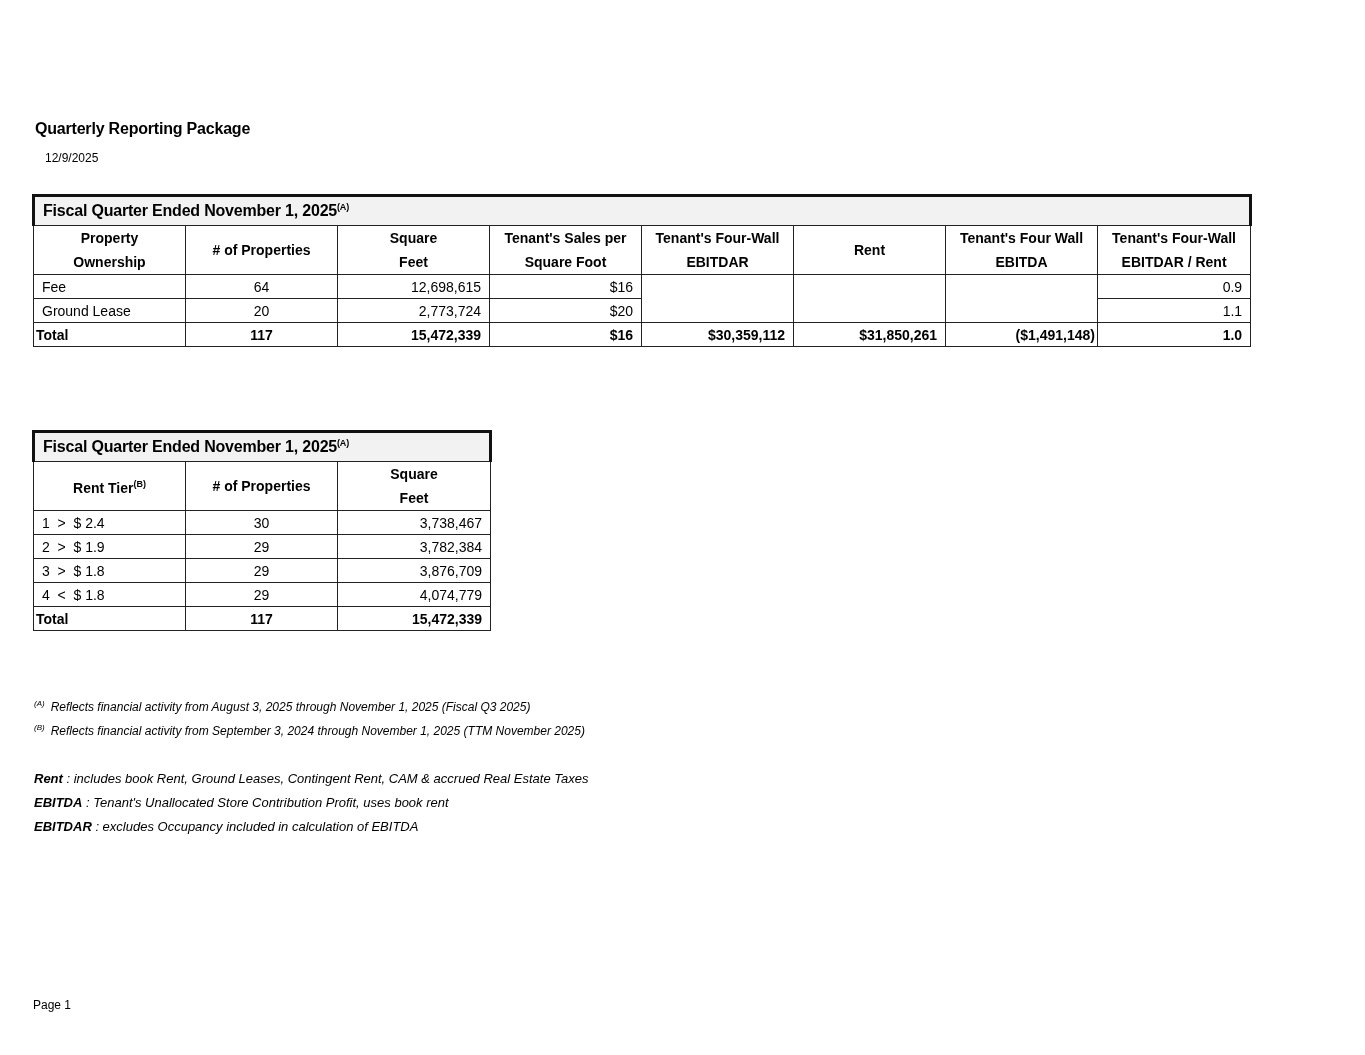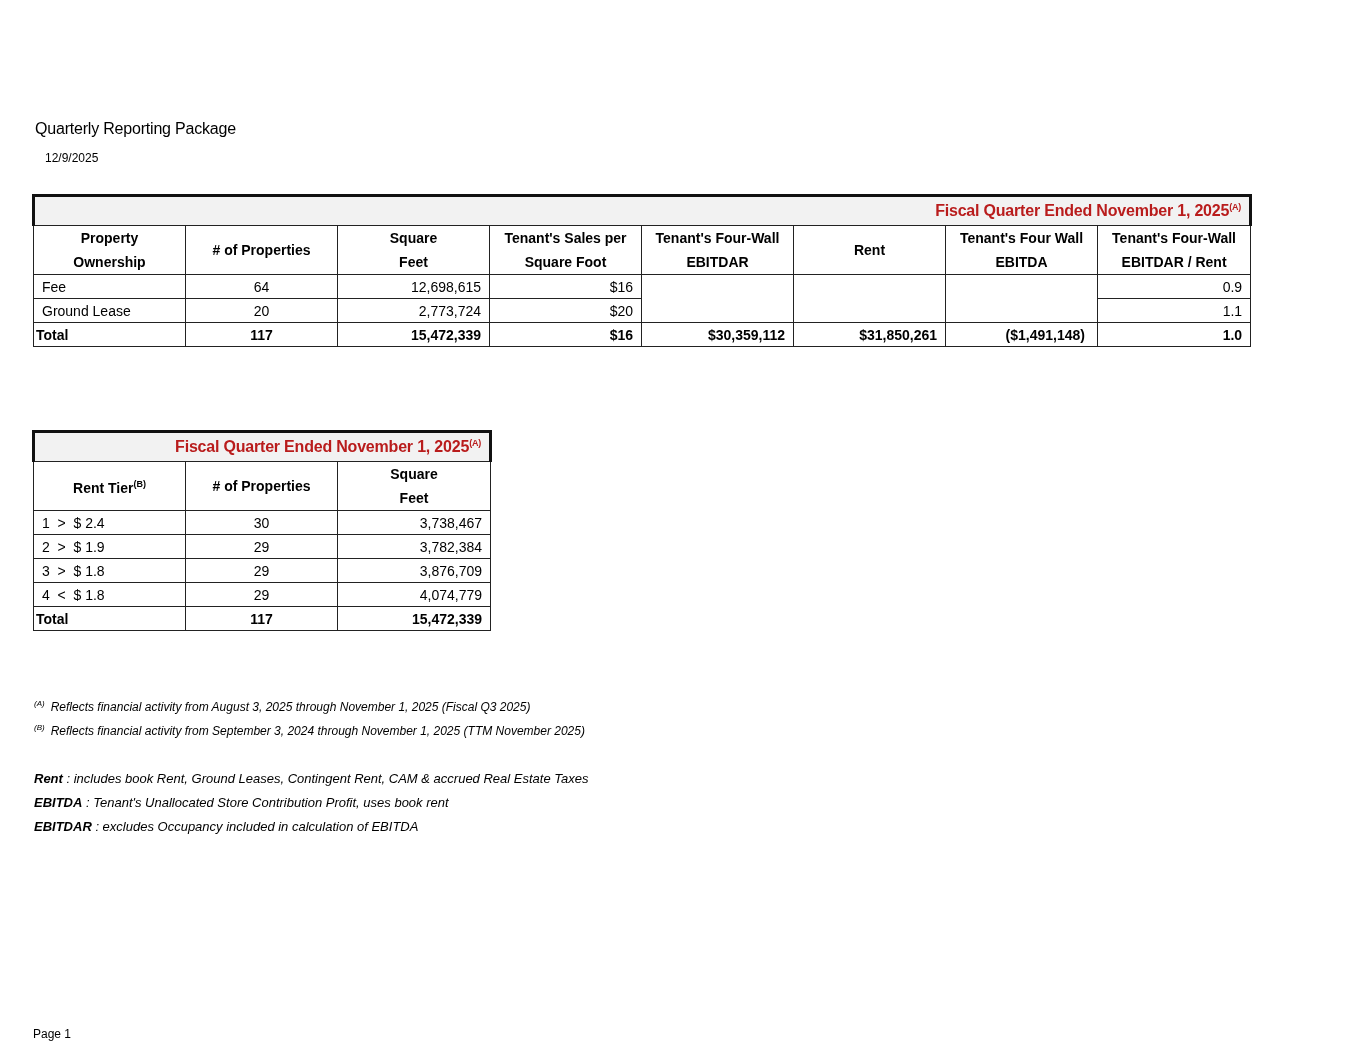--- a/index.html
+++ b/index.html
@@ -2,36 +2,36 @@
 <html><head>
   <meta charset="utf-8">
   <style>
     html, body { margin: 0; padding: 0; background: #ffffff; }
     body {
       width: 1365px; height: 1055px; position: relative; overflow: hidden;
       font-family: "Liberation Sans", sans-serif; color: #000;
     }
     .title {
       position: absolute; left: 35px; top: 120px;
-      font-size: 16px; font-weight: normal; letter-spacing: -0.2px;
+      font-size: 16px; font-weight: bold; letter-spacing: -0.2px;
     }
     .date {
       position: absolute; left: 45px; top: 151px; font-size: 12px;
     }
     table.grid {
       position: absolute; border-collapse: collapse; table-layout: fixed;
       font-size: 14px;
     }
     table.grid td, table.grid th {
       border: 1.5px solid #222; padding: 0 8px; height: 24px;
       box-sizing: border-box;
     }
     .banner {
-      background: #f2f2f2; color: #b91c1c; font-weight: bold; font-size: 16px;
-      text-align: right; height: 30px !important;
+      background: #f2f2f2; color: #000000; font-weight: bold; font-size: 16px;
+      text-align: left; height: 30px !important;
       border-top: 3px solid #111 !important;
       border-left: 3px solid #111 !important;
       border-right: 3px solid #111 !important;
       letter-spacing: -0.2px;
     }
     .banner sup { font-size: 9px; vertical-align: 6px; }
     th.colhead {
       font-weight: bold; text-align: center; height: 80px; line-height: 24px;
       font-size: 14px;
     }
@@ -45,21 +45,21 @@
     #t2 { left: 32px; top: 430px; width: 457px; }
     .footnote {
       position: absolute; left: 34px; font-size: 12px; font-style: italic;
     }
     .footnote sup { font-size: 8px; vertical-align: 5px; margin-right: 6px; }
     .def {
       position: absolute; left: 34px; font-size: 13px; font-style: italic;
     }
     .def b { font-weight: bold; }
     .page {
-      position: absolute; left: 33px; top: 998px; font-size: 12px; margin-top: 29px;
+      position: absolute; left: 33px; top: 998px; font-size: 12px;
     }
   </style>
 </head>
 <body>
 
 <div class="title">Quarterly Reporting Package</div>
 <div class="date">12/9/2025</div>
 
 <table class="grid" id="t1">
   <colgroup>
@@ -103,21 +103,21 @@
     <td class="num">$20</td>
     <td class="num">1.1</td>
   </tr>
   <tr class="total">
     <td class="label">Total</td>
     <td class="center">117</td>
     <td class="num">15,472,339</td>
     <td class="num">$16</td>
     <td class="num">$30,359,112</td>
     <td class="num">$31,850,261</td>
-    <td class="num" style="padding-right:12px">($1,491,148)</td>
+    <td class="num" style="padding-right:2px">($1,491,148)</td>
     <td class="num">1.0</td>
   </tr>
 </tbody>
   </table>
 
 <table class="grid" id="t2">
   <colgroup>
     <col style="width:152px">
       <col style="width:152px">
       <col style="width:153px">

